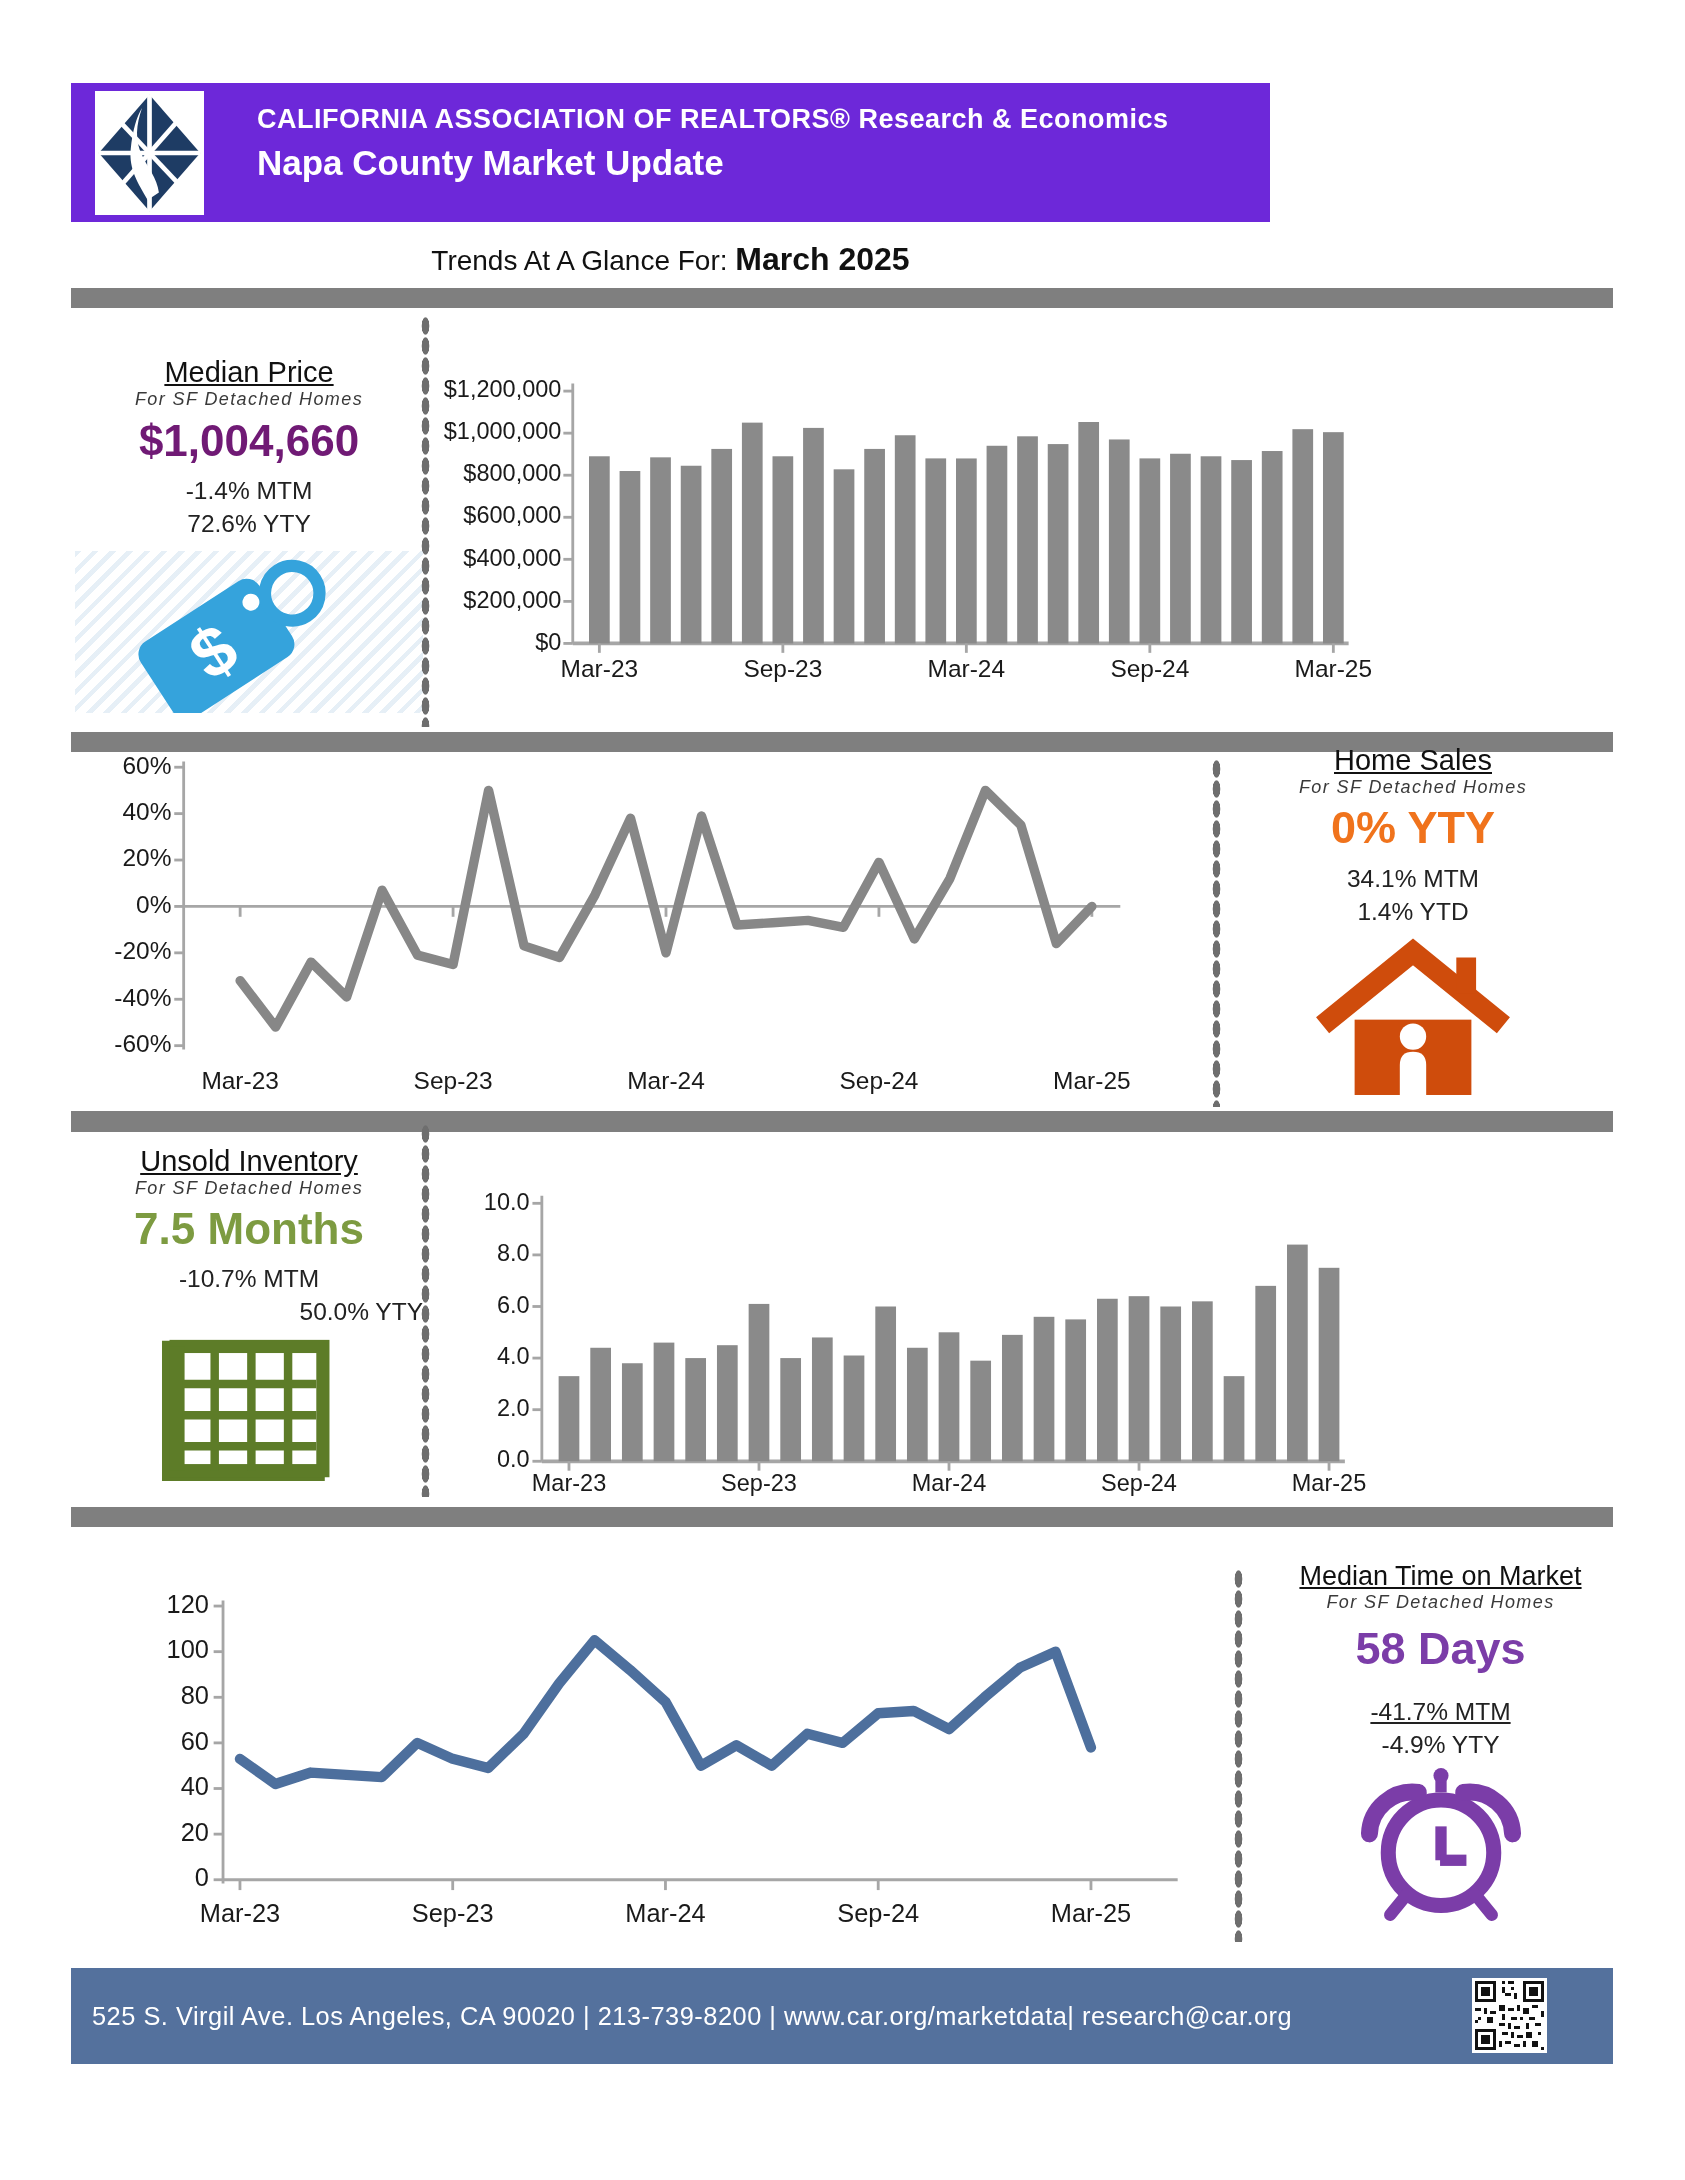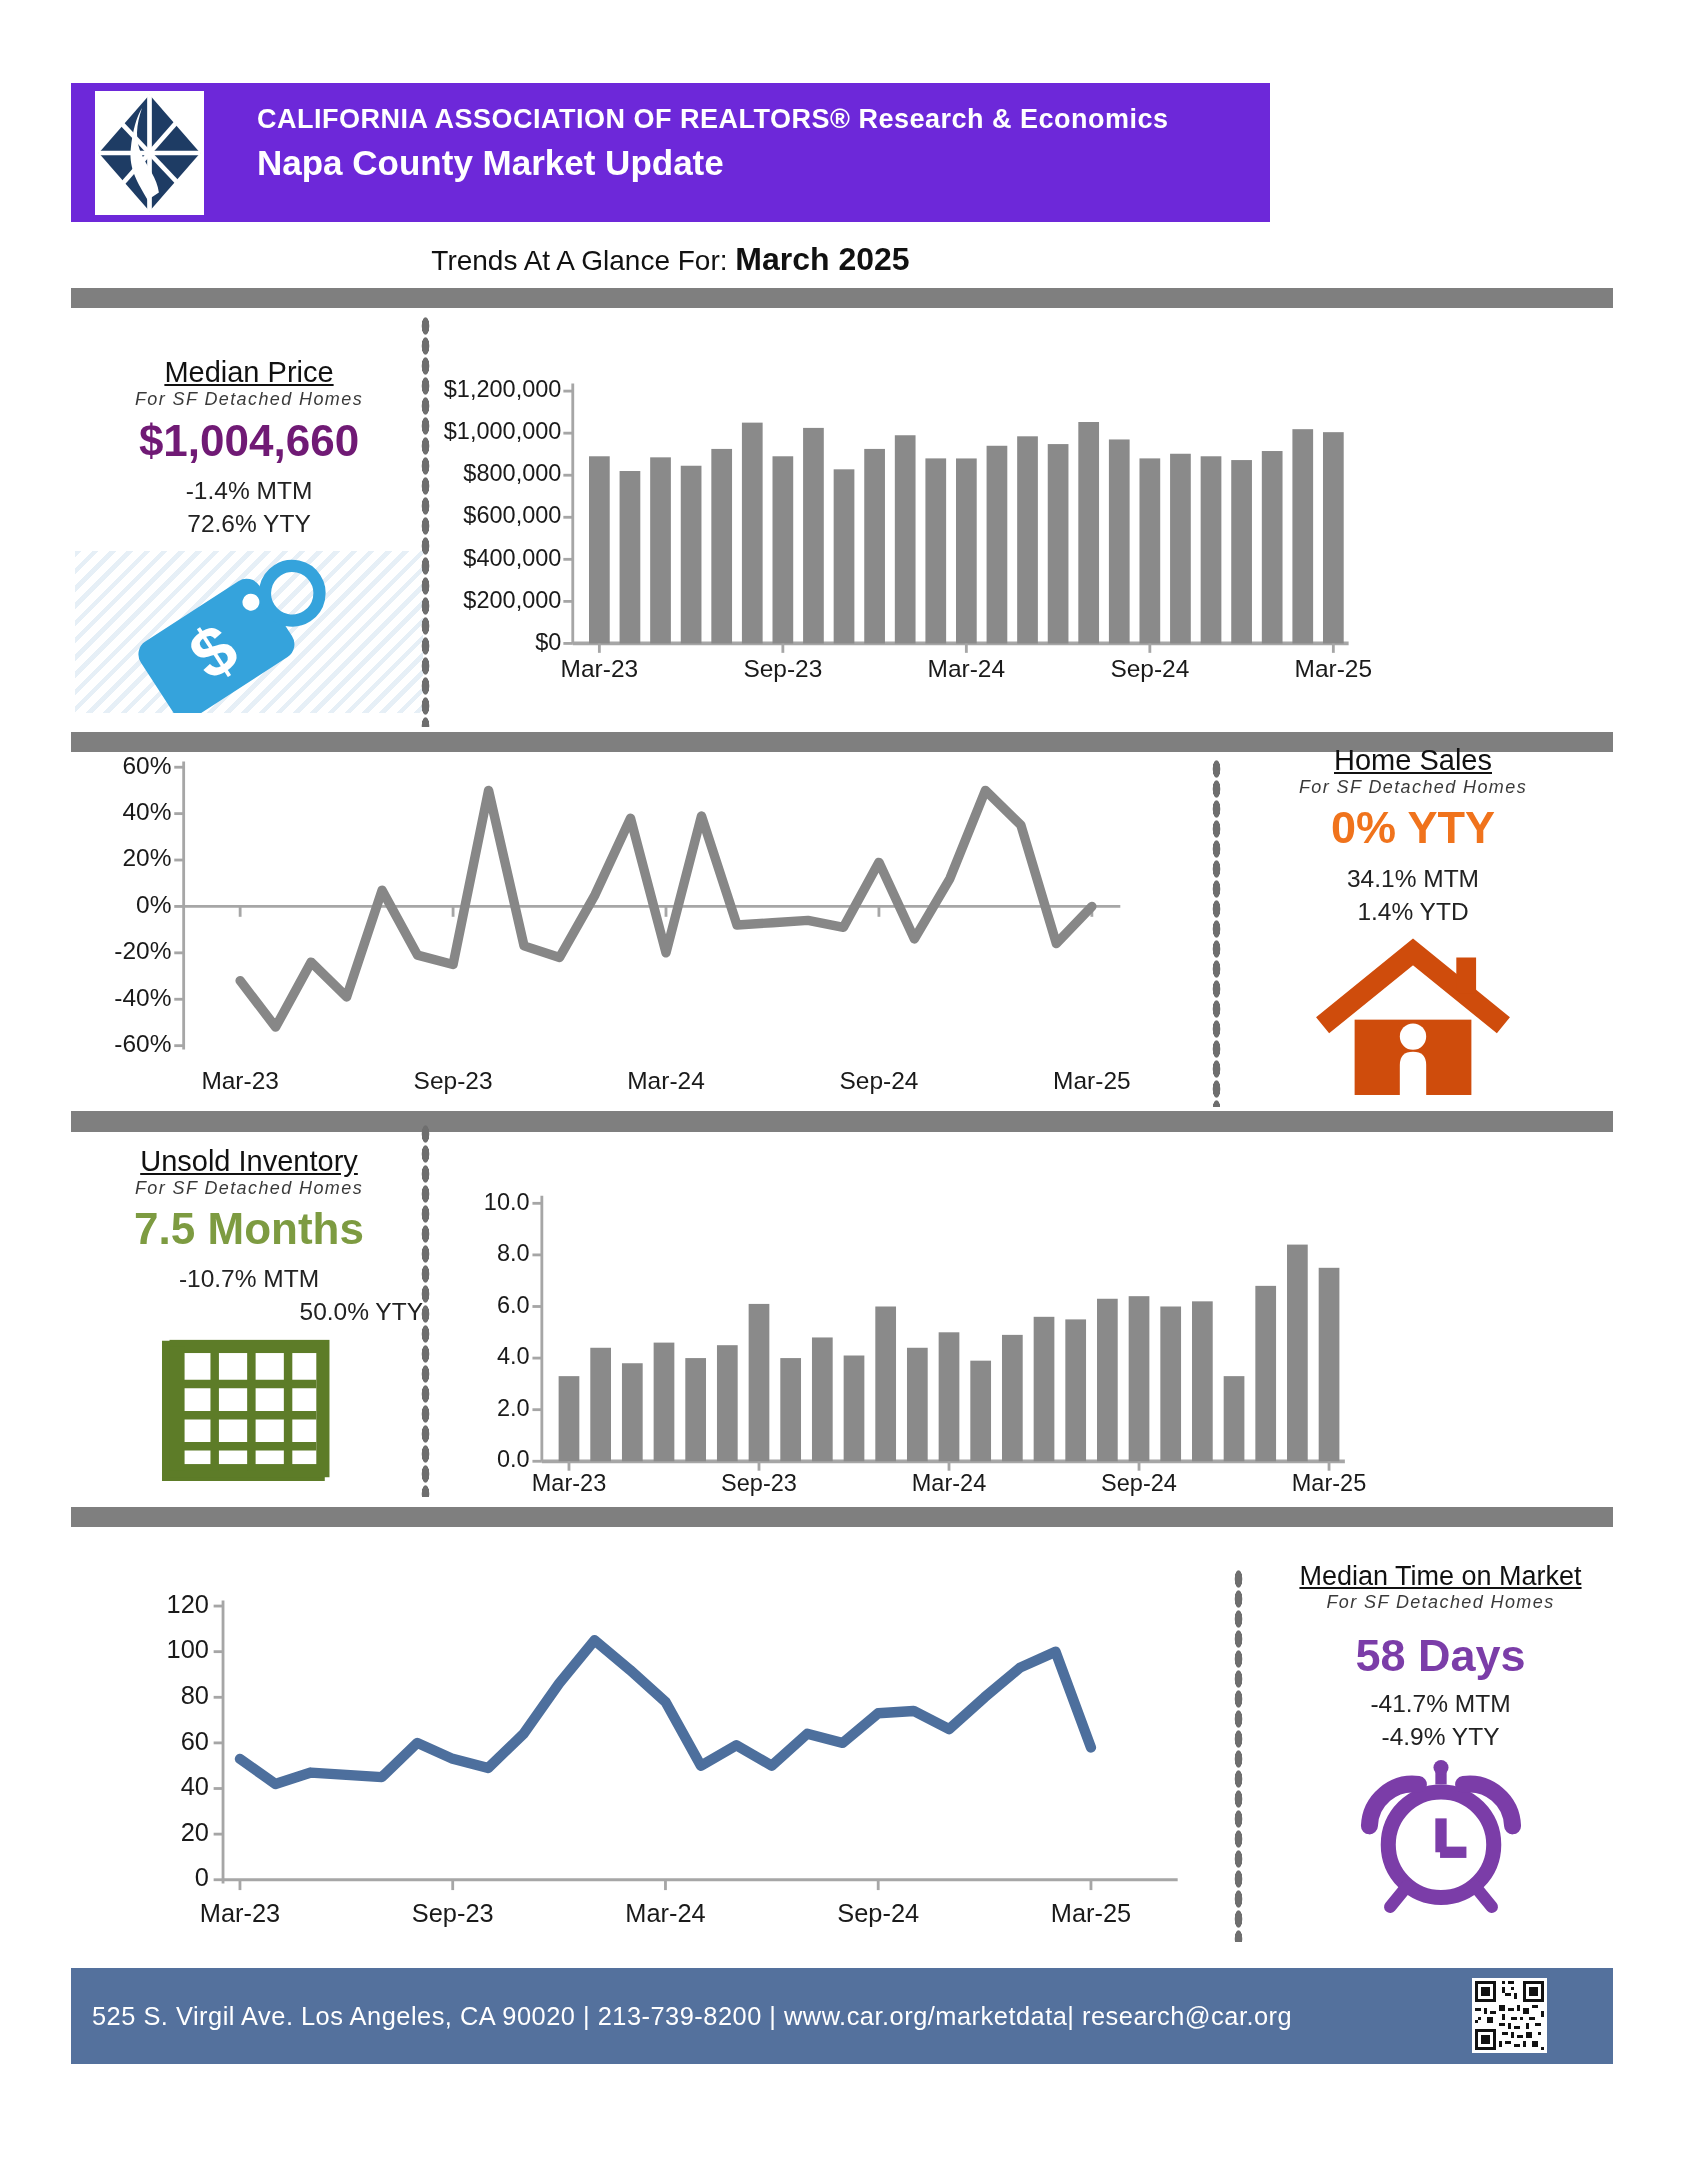--- a/index.html
+++ b/index.html
@@ -289,22 +289,22 @@
     <line x1="933.6" y1="1997" x2="933.6" y2="2008" stroke="#a6a6a6" stroke-width="3"></line>
     <text x="933.6" y="2022" text-anchor="middle" dominant-baseline="hanging" font-size="27" fill="#1a1a1a">Sep-24</text>
     <line x1="1159.8000000000002" y1="1997" x2="1159.8000000000002" y2="2008" stroke="#a6a6a6" stroke-width="3"></line>
     <text x="1159.8000000000002" y="2022" text-anchor="middle" dominant-baseline="hanging" font-size="27" fill="#1a1a1a">Mar-25</text>
     <polyline points="255,1868.475 292.7,1895.15 330.4,1883.025 368.1,1885.45 405.8,1887.875 443.5,1851.5 481.20000000000005,1868.475 518.9000000000001,1878.175 556.6,1841.8 594.3,1788.45 632,1742.375 669.7,1773.9 707.4000000000001,1807.85 745.1,1875.75 782.8000000000001,1853.925 820.5,1875.75 858.2,1841.8 895.9000000000001,1851.5 933.6,1819.975 971.3000000000001,1817.55 1009,1836.95 1046.7,1803 1084.4,1771.475 1122.1,1754.5 1159.8000000000002,1856.35" fill="none" stroke="#4d6f9d" stroke-width="11" stroke-linejoin="round" stroke-linecap="round"></polyline>
   </svg>
 <div class="abs vdots" style="left:1234px;top:1569px;height:373px;"></div>
 <div class="abs stat" style="left:1252px;top:1561px;width:377px;">
   <div class="stat-title" style="font-size:27px;">Median Time on Market</div>
   <div class="stat-sub">For SF Detached Homes</div>
-  <div class="stat-value" style="margin-top: 17px; font-size: 45px; color: rgb(123, 61, 168);">58 Days</div>
-  <div class="stat-line" style="margin-top:8px;">-41.7% MTM</div>
+  <div class="stat-value" style="margin-top: 10px; font-size: 45px; color: rgb(123, 61, 168);">58 Days</div>
+  <div class="stat-line" style="margin-top:23px;text-decoration:underline;">-41.7% MTM</div>
   <div class="stat-line" style="margin-top:4.7px;">-4.9% YTY</div>
   <div class="icon-wrap" style="margin-top:7.5px;height:165px;">
     <svg width="226" height="165" viewBox="0 0 240 175">
       <g transform="translate(120,92)" stroke="#7b3da8" fill="none">
         <circle r="56" stroke-width="16"></circle>
         <path d="M-76,-20 A46,46 0 0 1 -24,-64" stroke-width="18" stroke-linecap="round"></path>
         <path d="M76,-20 A46,46 0 0 0 24,-64" stroke-width="18" stroke-linecap="round"></path>
         <line x1="0" y1="-64" x2="0" y2="-78" stroke-width="12"></line>
         <circle cy="-82" r="8" fill="#7b3da8" stroke="none"></circle>
         <line x1="-36" y1="44" x2="-54" y2="66" stroke-width="13" stroke-linecap="round"></line>

